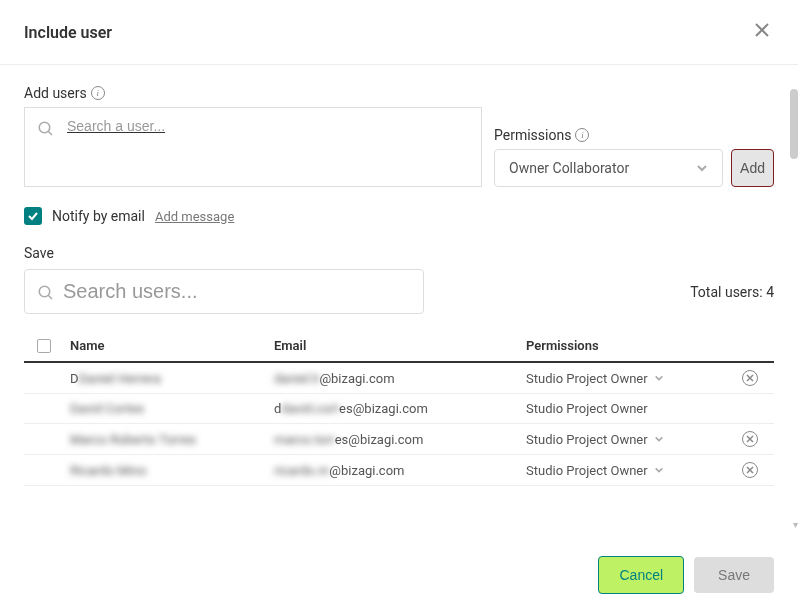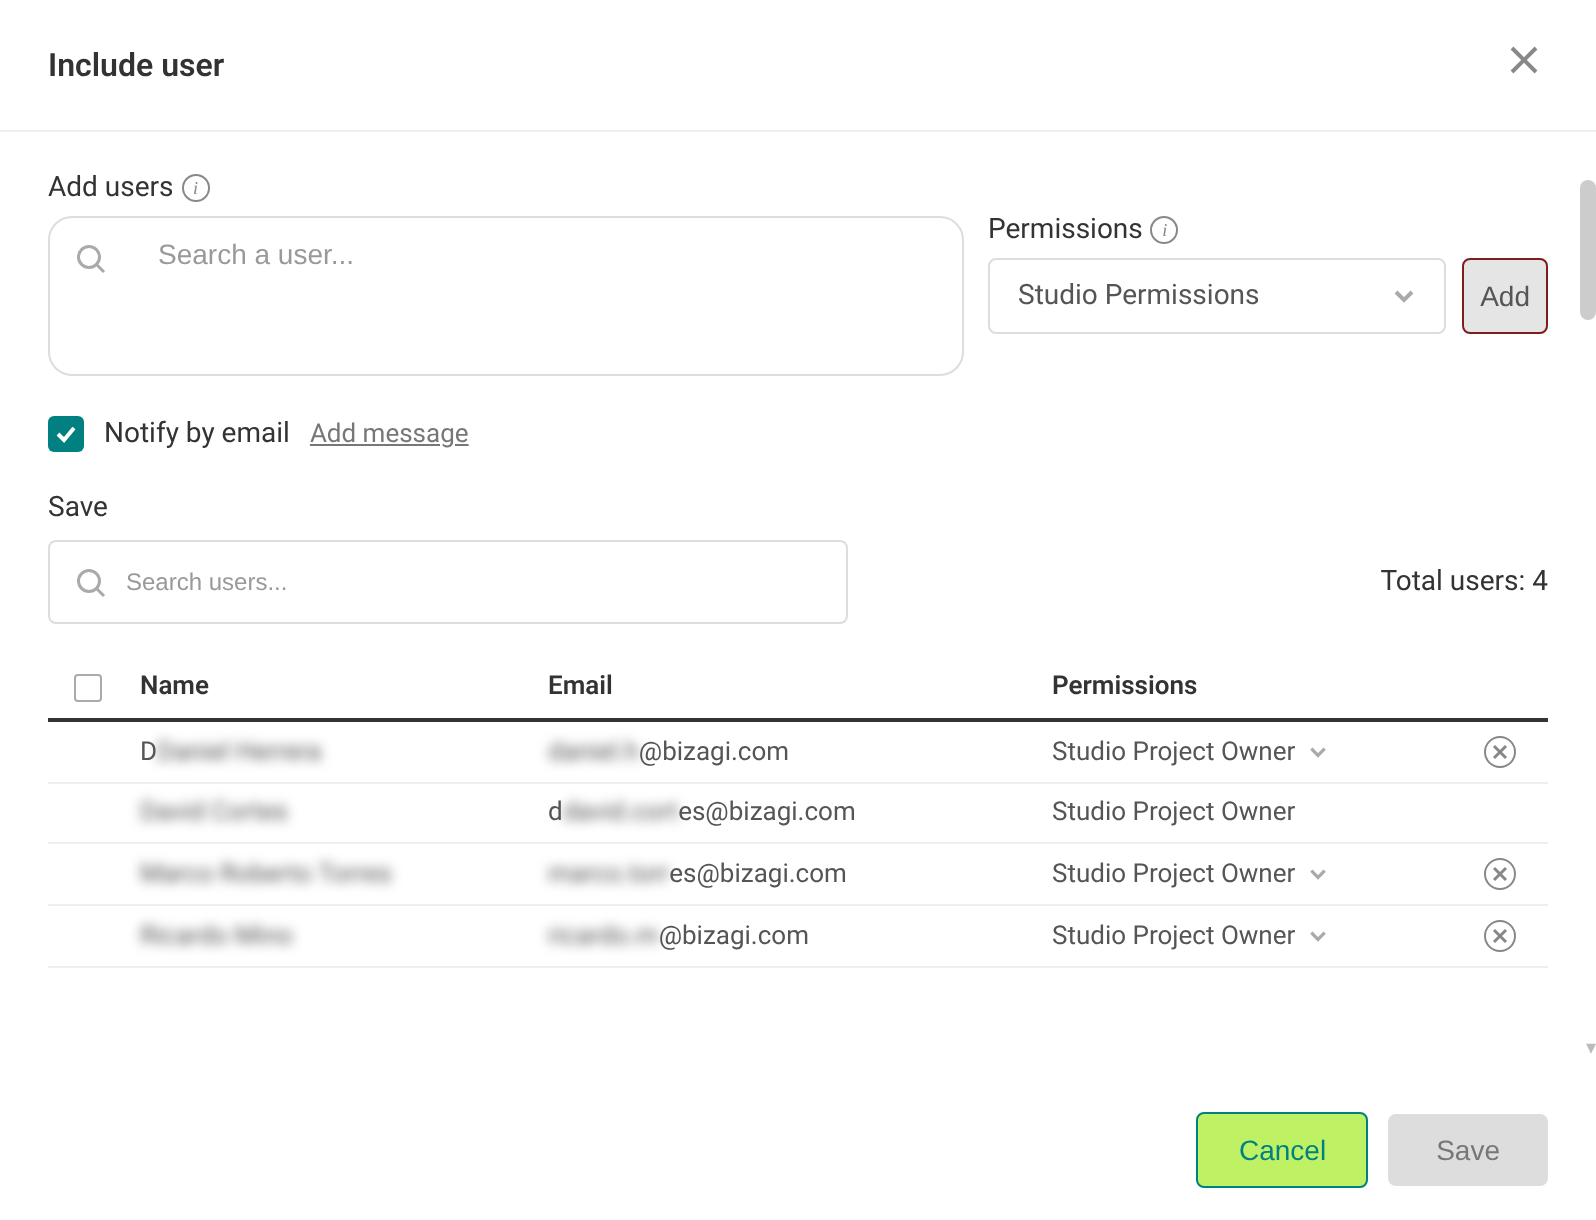--- a/index.html
+++ b/index.html
@@ -53,21 +53,21 @@
       right: 0;
       top: 24px;
       width: 8px;
       height: 70px;
       background: #ccc;
       border-radius: 4px;
     }
     .section-row {
       display: flex;
       gap: 12px;
-      align-items: center;
+      align-items: flex-end;
     }
     .add-users-section {
       flex: 1;
     }
     .permissions-section {
       width: 280px;
     }
     .section-label {
       font-size: 14px;
       color: #333;
@@ -84,26 +84,27 @@
       border-radius: 50%;
       font-size: 9px;
       align-items: center;
       justify-content: center;
       color: #888;
       font-style: italic;
       font-family: serif;
     }
     .search-box-large {
       border: 1px solid #ddd;
-      border-radius: 12px;
+      border-radius: 0;
       padding: 10px 12px;
       display: flex;
       align-items: flex-start;
-      gap: 24px;
+      gap: 12px;
       min-height: 80px;
+      text-decoration: underline;
     }
     .search-icon {
       color: #aaa;
       flex-shrink: 0;
       margin-top: 2px;
     }
     .search-input-large {
       border: none;
       outline: none;
       font-size: 14px;
@@ -188,21 +189,21 @@
       border: 1px solid #ddd;
       border-radius: 4px;
       padding: 10px 12px;
       display: flex;
       align-items: center;
       gap: 8px;
     }
     .search-input-small {
       border: none;
       outline: none;
-      font-size: 12px;
+      font-size: 20px;
       width: 100%;
     }
     .search-input-small::placeholder {
       color: #999;
     }
     .total-users {
       font-size: 14px;
       color: #333;
     }
     .users-table {
@@ -346,21 +347,21 @@
         </div>
       </div>
 
       <div class="permissions-section">
         <div class="section-label">
           <span>Permissions</span>
           <span class="info-icon">i</span>
         </div>
         <div class="perm-row">
           <div class="dropdown">
-            <span>Studio Permissions</span>
+            <span>Owner Collaborator</span>
             <svg class="chevron-down" width="12" height="12" viewBox="0 0 12 12" fill="none" stroke="currentColor" stroke-width="2">
                 <polyline points="2,4 6,8 10,4"></polyline>
               </svg>
           </div>
           <button class="add-btn">Add</button>
         </div>
       </div>
     </div>
 
     <div class="notify-row">

